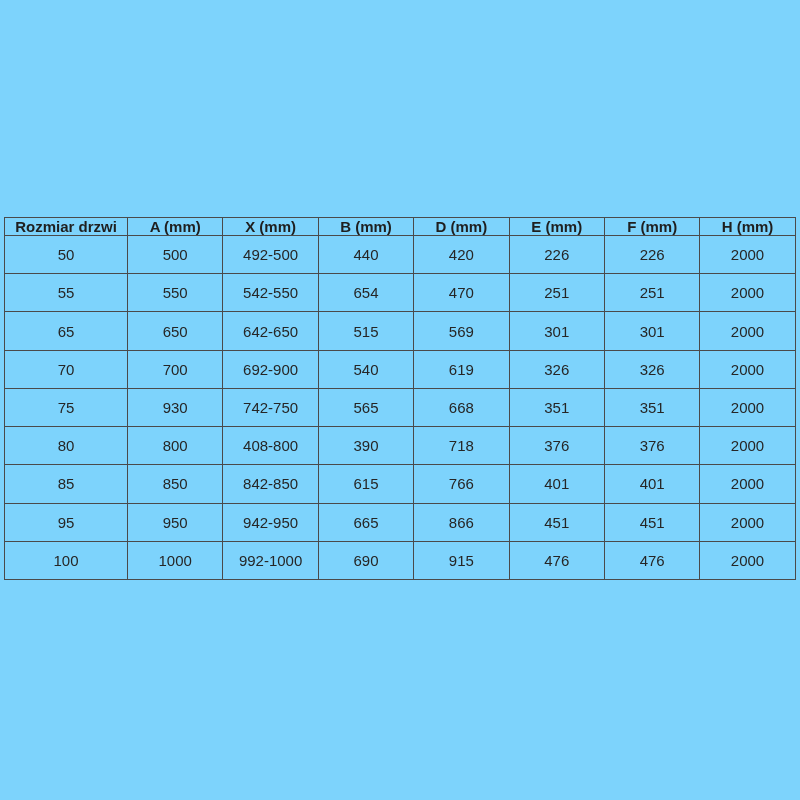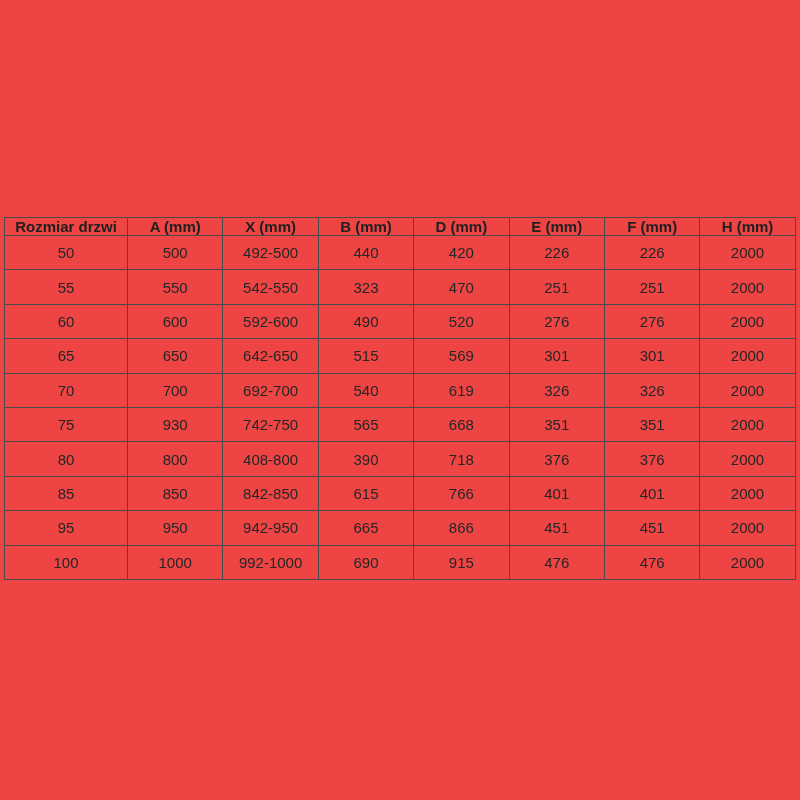--- a/index.html
+++ b/index.html
@@ -8,21 +8,21 @@
     width: 800px;
     height: 800px;
     background: #ffffff;
     font-family: "Liberation Sans", sans-serif;
     color: #262626;
   }
   .page {
     position: relative;
     width: 800px;
     height: 800px;
-    background: #ef4444;
+    background: #7dd3fc;
     overflow: hidden;
   }
   table.spec-table {
     position: absolute;
     top: 217px;
     left: 4px;
     width: 791px;
     height: 363px;
     border-collapse: collapse;
     table-layout: fixed;
@@ -83,50 +83,40 @@
           <td>440</td>
           <td>420</td>
           <td>226</td>
           <td>226</td>
           <td>2000</td>
         </tr>
         <tr>
           <td>55</td>
           <td>550</td>
           <td>542-550</td>
-          <td>323</td>
+          <td>654</td>
           <td>470</td>
           <td>251</td>
           <td>251</td>
-          <td>2000</td>
-        </tr>
-        <tr>
-          <td>60</td>
-          <td>600</td>
-          <td>592-600</td>
-          <td>490</td>
-          <td>520</td>
-          <td>276</td>
-          <td>276</td>
           <td>2000</td>
         </tr>
         <tr>
           <td>65</td>
           <td>650</td>
           <td>642-650</td>
           <td>515</td>
           <td>569</td>
           <td>301</td>
           <td>301</td>
           <td>2000</td>
         </tr>
         <tr>
           <td>70</td>
           <td>700</td>
-          <td>692-700</td>
+          <td>692-900</td>
           <td>540</td>
           <td>619</td>
           <td>326</td>
           <td>326</td>
           <td>2000</td>
         </tr>
         <tr>
           <td>75</td>
           <td>930</td>
           <td>742-750</td>

